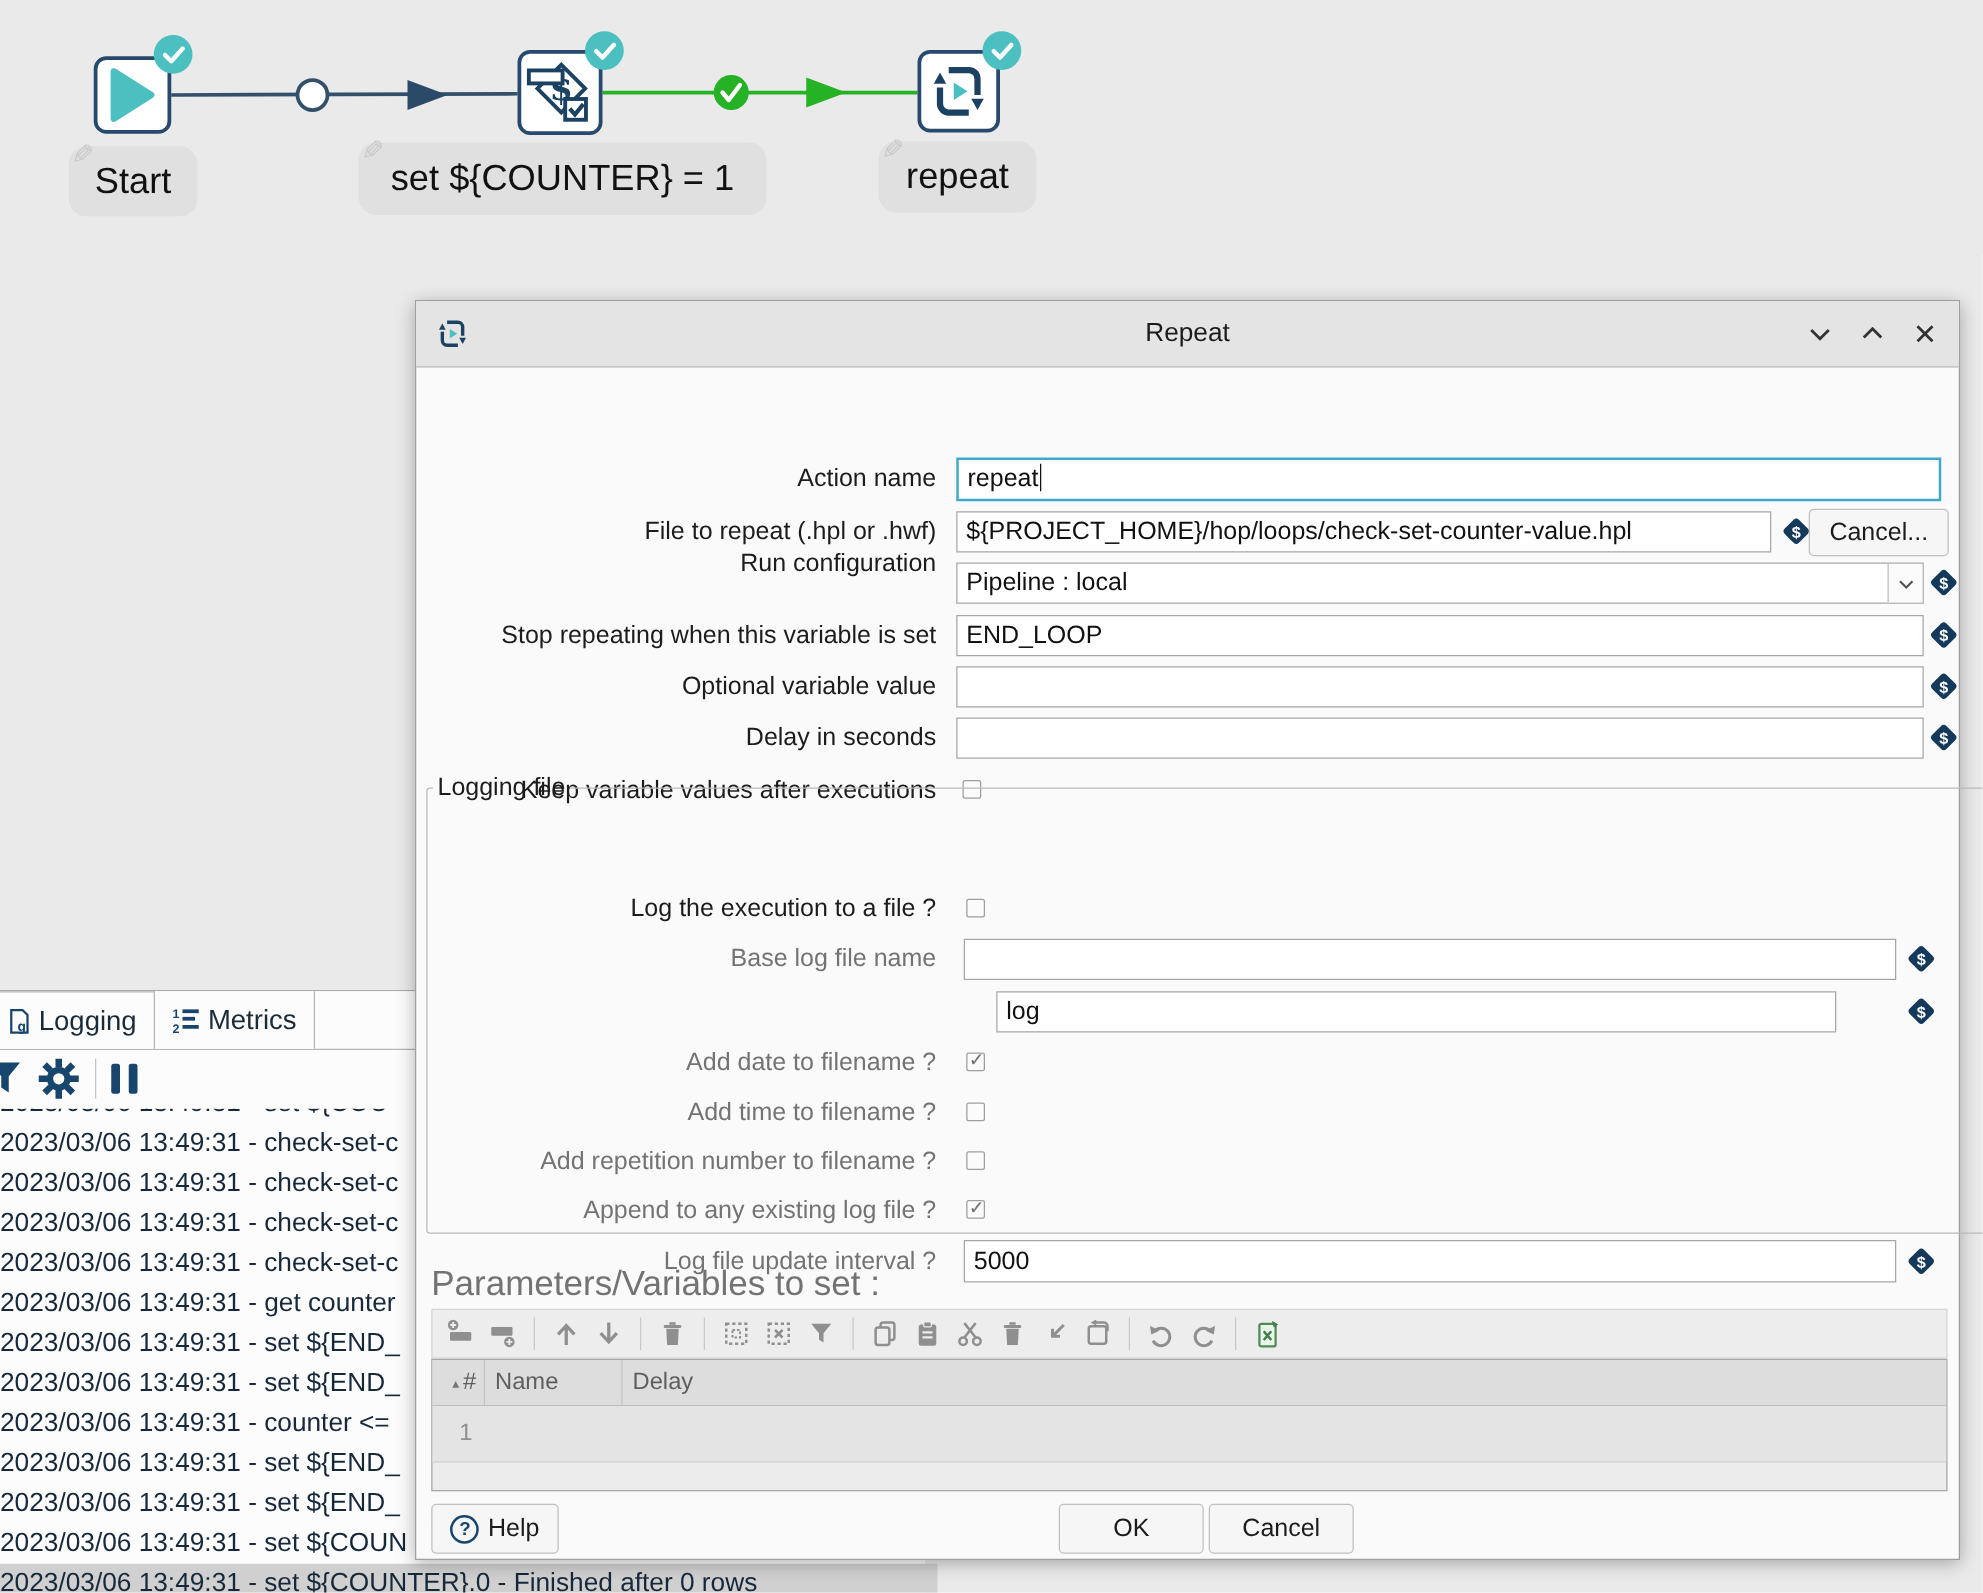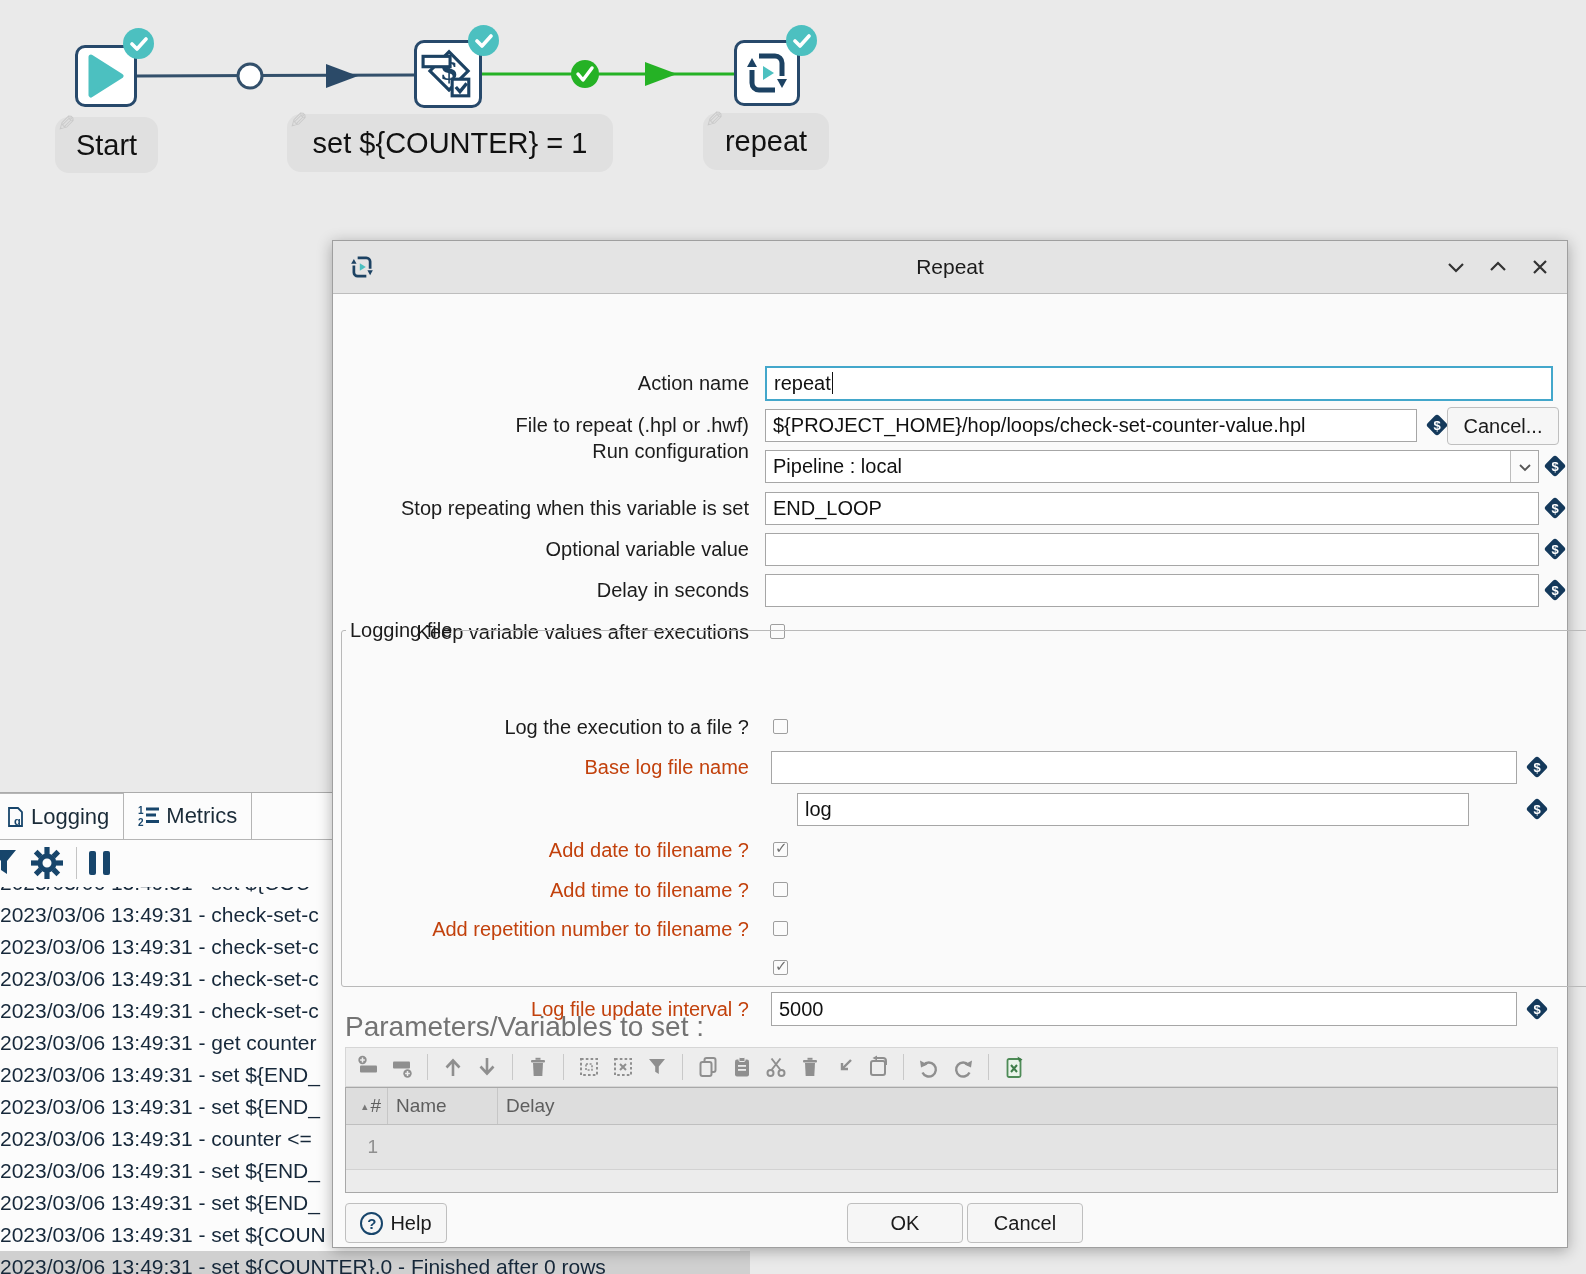--- a/index.html
+++ b/index.html
@@ -14,21 +14,21 @@
   .pencil{position:absolute;left:2px;top:-6px;color:#C9C9C9;font-size:22px;transform:scaleX(-1)}
   
   .dialog{position:absolute;left:332px;top:240px;width:1236px;height:1008px;background:#FAFAFA;
           border:1px solid #9F9F9F;box-shadow:0 3px 14px rgba(0,0,0,.3);z-index:10;box-sizing:border-box}
   .titlebar{position:absolute;left:0;top:0;right:0;height:52px;background:#E4E4E4;
             border-bottom:1px solid #BDBDBD;display:flex;align-items:center}
   .title{position:absolute;left:0;right:0;text-align:center;font-size:21px;color:#1b1b1b}
   .titlebtns{position:absolute;right:14px;top:0;height:52px;display:flex;align-items:center;gap:16px}
   .titlebtns .tb{width:26px;height:26px;display:flex;align-items:center;justify-content:center;cursor:pointer}
   .lbl{position:absolute;left:0;width:424px;text-align:right;padding-right:8px;font-size:20px;color:#1c1c1c;box-sizing:border-box}
-  .lbl.dis{color:#c2410c}
+  .lbl.dis{color:#737373}
   .field{position:absolute;background:#fff;border:1px solid #A6A6A6;font-size:20px;
          padding:0 7px;box-sizing:border-box;color:#111;white-space:nowrap;overflow:hidden}
   .field.focus{border:2px solid #43A7CB}
   .caret{display:inline-block;width:1px;height:22px;background:#111;margin-left:1px;vertical-align:-4px}
   .arrowcell{position:absolute;right:0;top:0;bottom:0;width:27px;border-left:1px solid #BDBDBD;
              display:flex;align-items:center;justify-content:center;background:#FBFBFB}
   .dollar{position:absolute;width:24px;height:24px;display:flex;align-items:center;justify-content:center}
   .dollar .dia{position:absolute;width:16px;height:16px;transform:rotate(45deg);background:#14395B;border-radius:3px}
   .dollar .s{position:relative;color:#fff;font-size:13px;font-weight:bold}
   .cb{position:absolute;width:15px;height:15px;border:1px solid #9E9E9E;background:#FBFBFB;border-radius:2px;box-sizing:border-box}
@@ -310,20 +310,21 @@
 
   <div class="lbl dis" style="top:598px;line-height:22px">Add date to filename ?</div>
   <div class="cb on" style="top:601px;left:440px"></div>
 
   <div class="lbl dis" style="top:638px;line-height:22px">Add time to filename ?</div>
   <div class="cb" style="top:641px;left:440px"></div>
 
   <div class="lbl dis" style="top:677px;line-height:22px">Add repetition number to filename ?</div>
   <div class="cb" style="top:680px;left:440px"></div>
 
+  <div class="lbl dis" style="top:716px;line-height:22px">Append to any existing log file ?</div>
   <div class="cb on" style="top:719px;left:440px"></div>
 
   <div class="lbl dis" style="top:751px;line-height:34px">Log file update interval ?</div>
   <div class="field" style="top:751px;left:438px;width:746px;height:34px;line-height:32px">
     <span>5000</span>
   </div>
   <div class="dollar" style="top:756px;left:1192px">
       <span class="dia"></span>
       <span class="s">$</span>
     </div>

